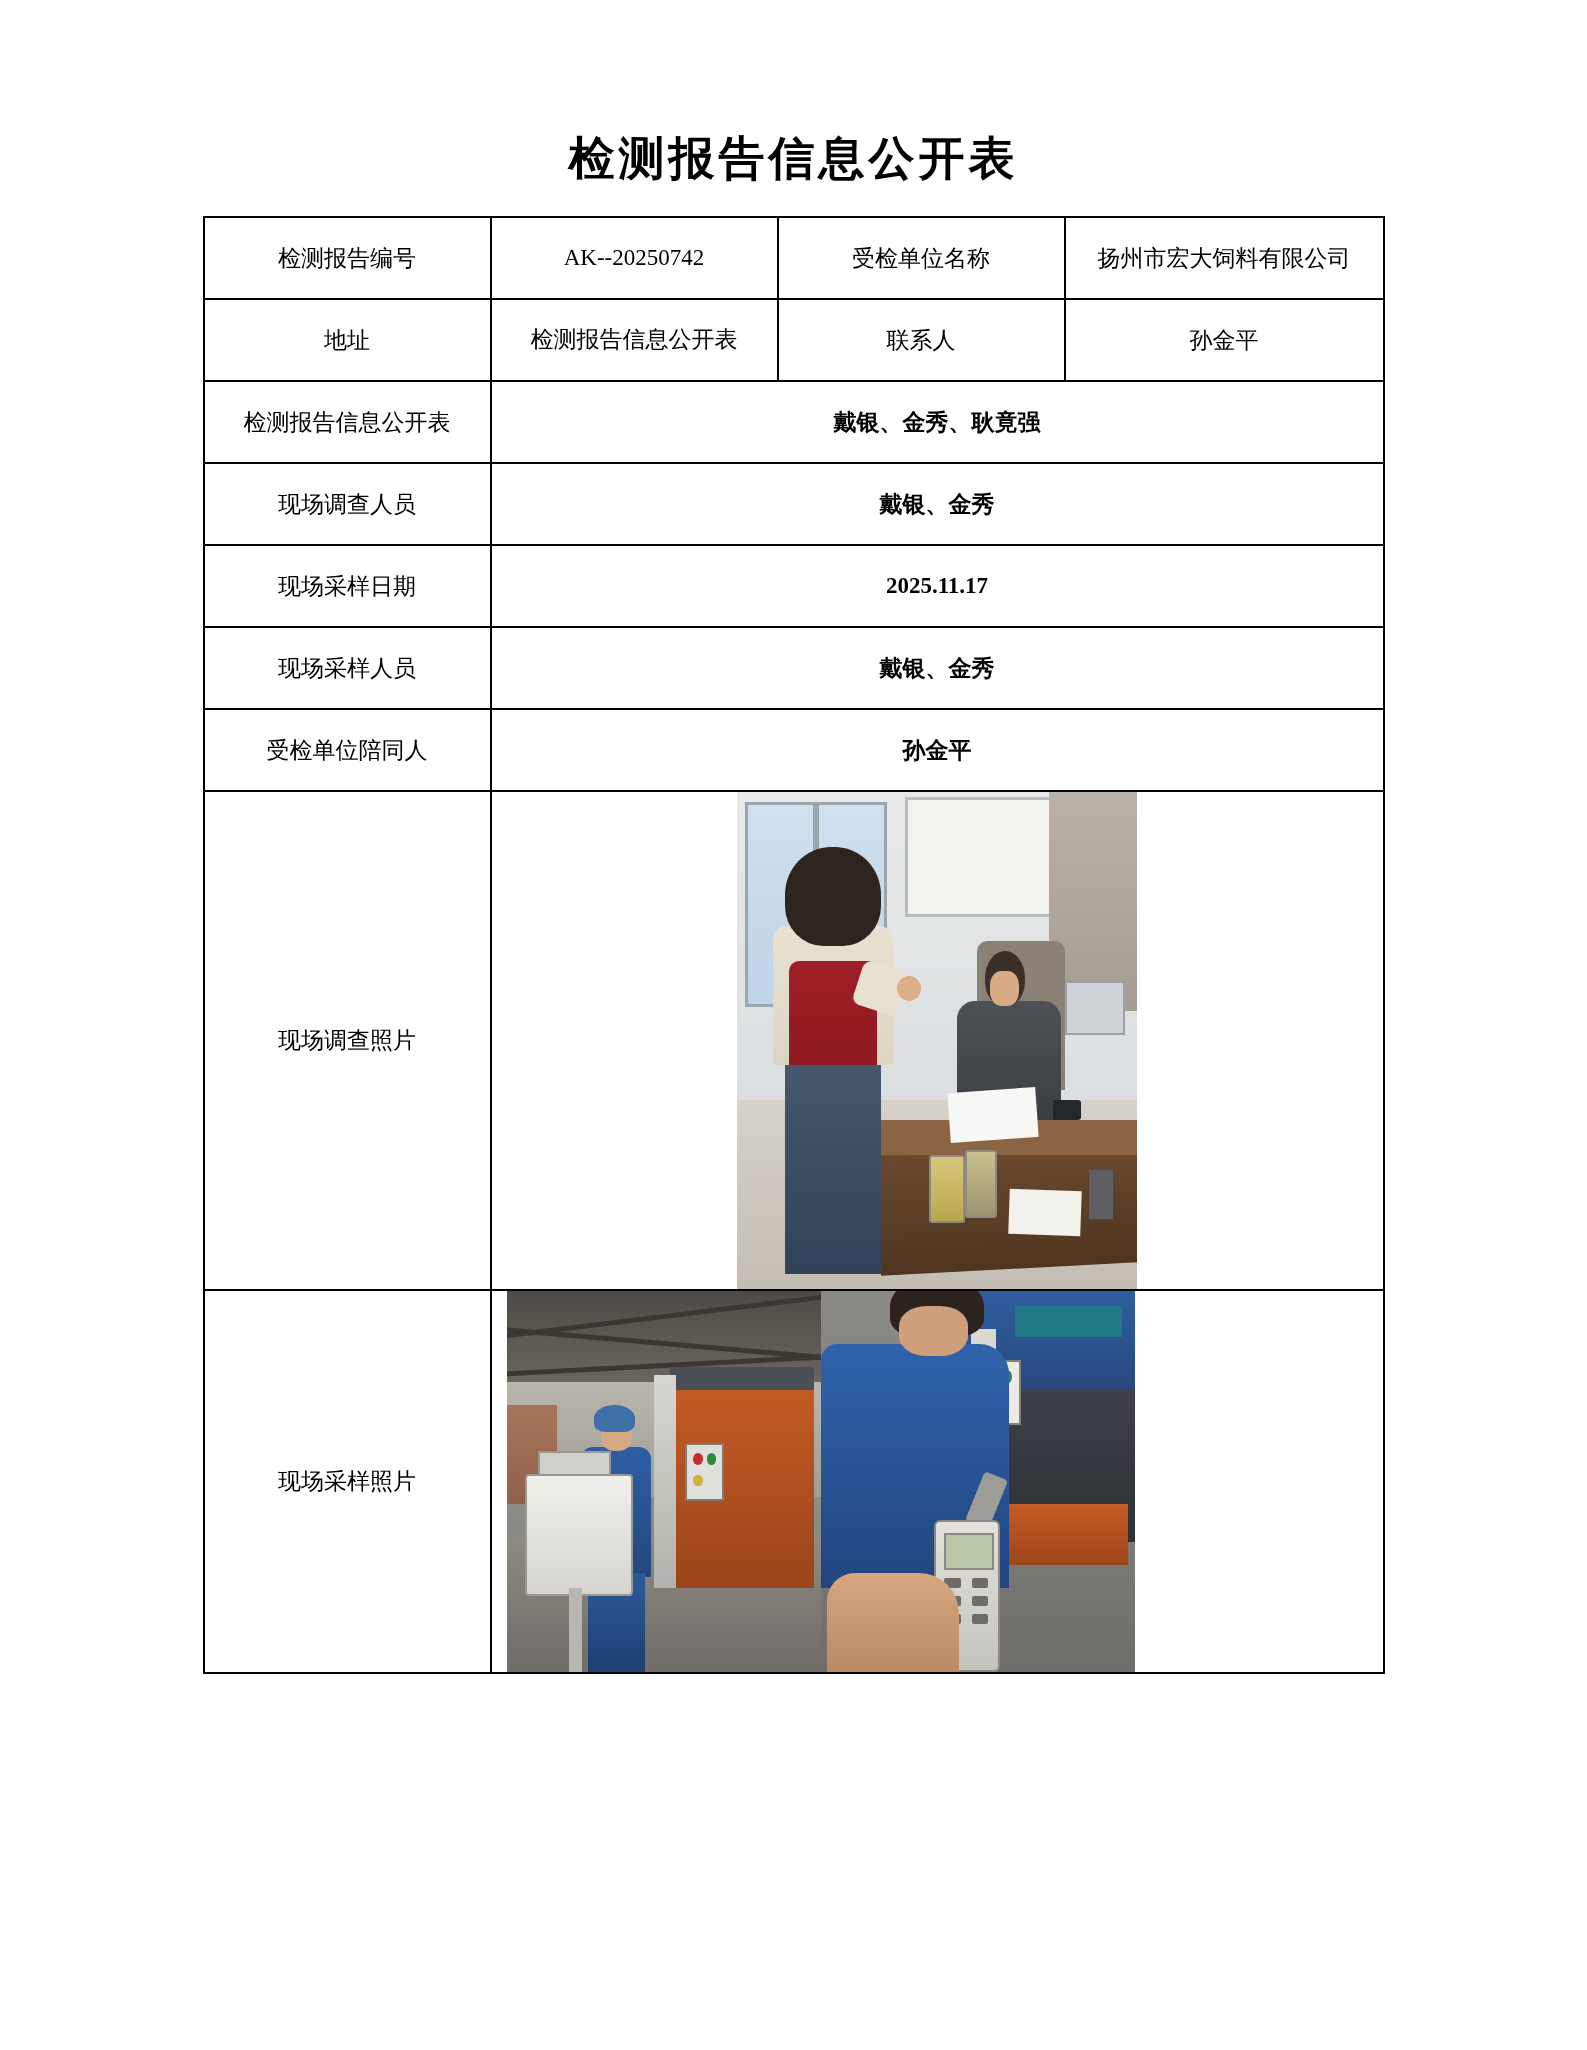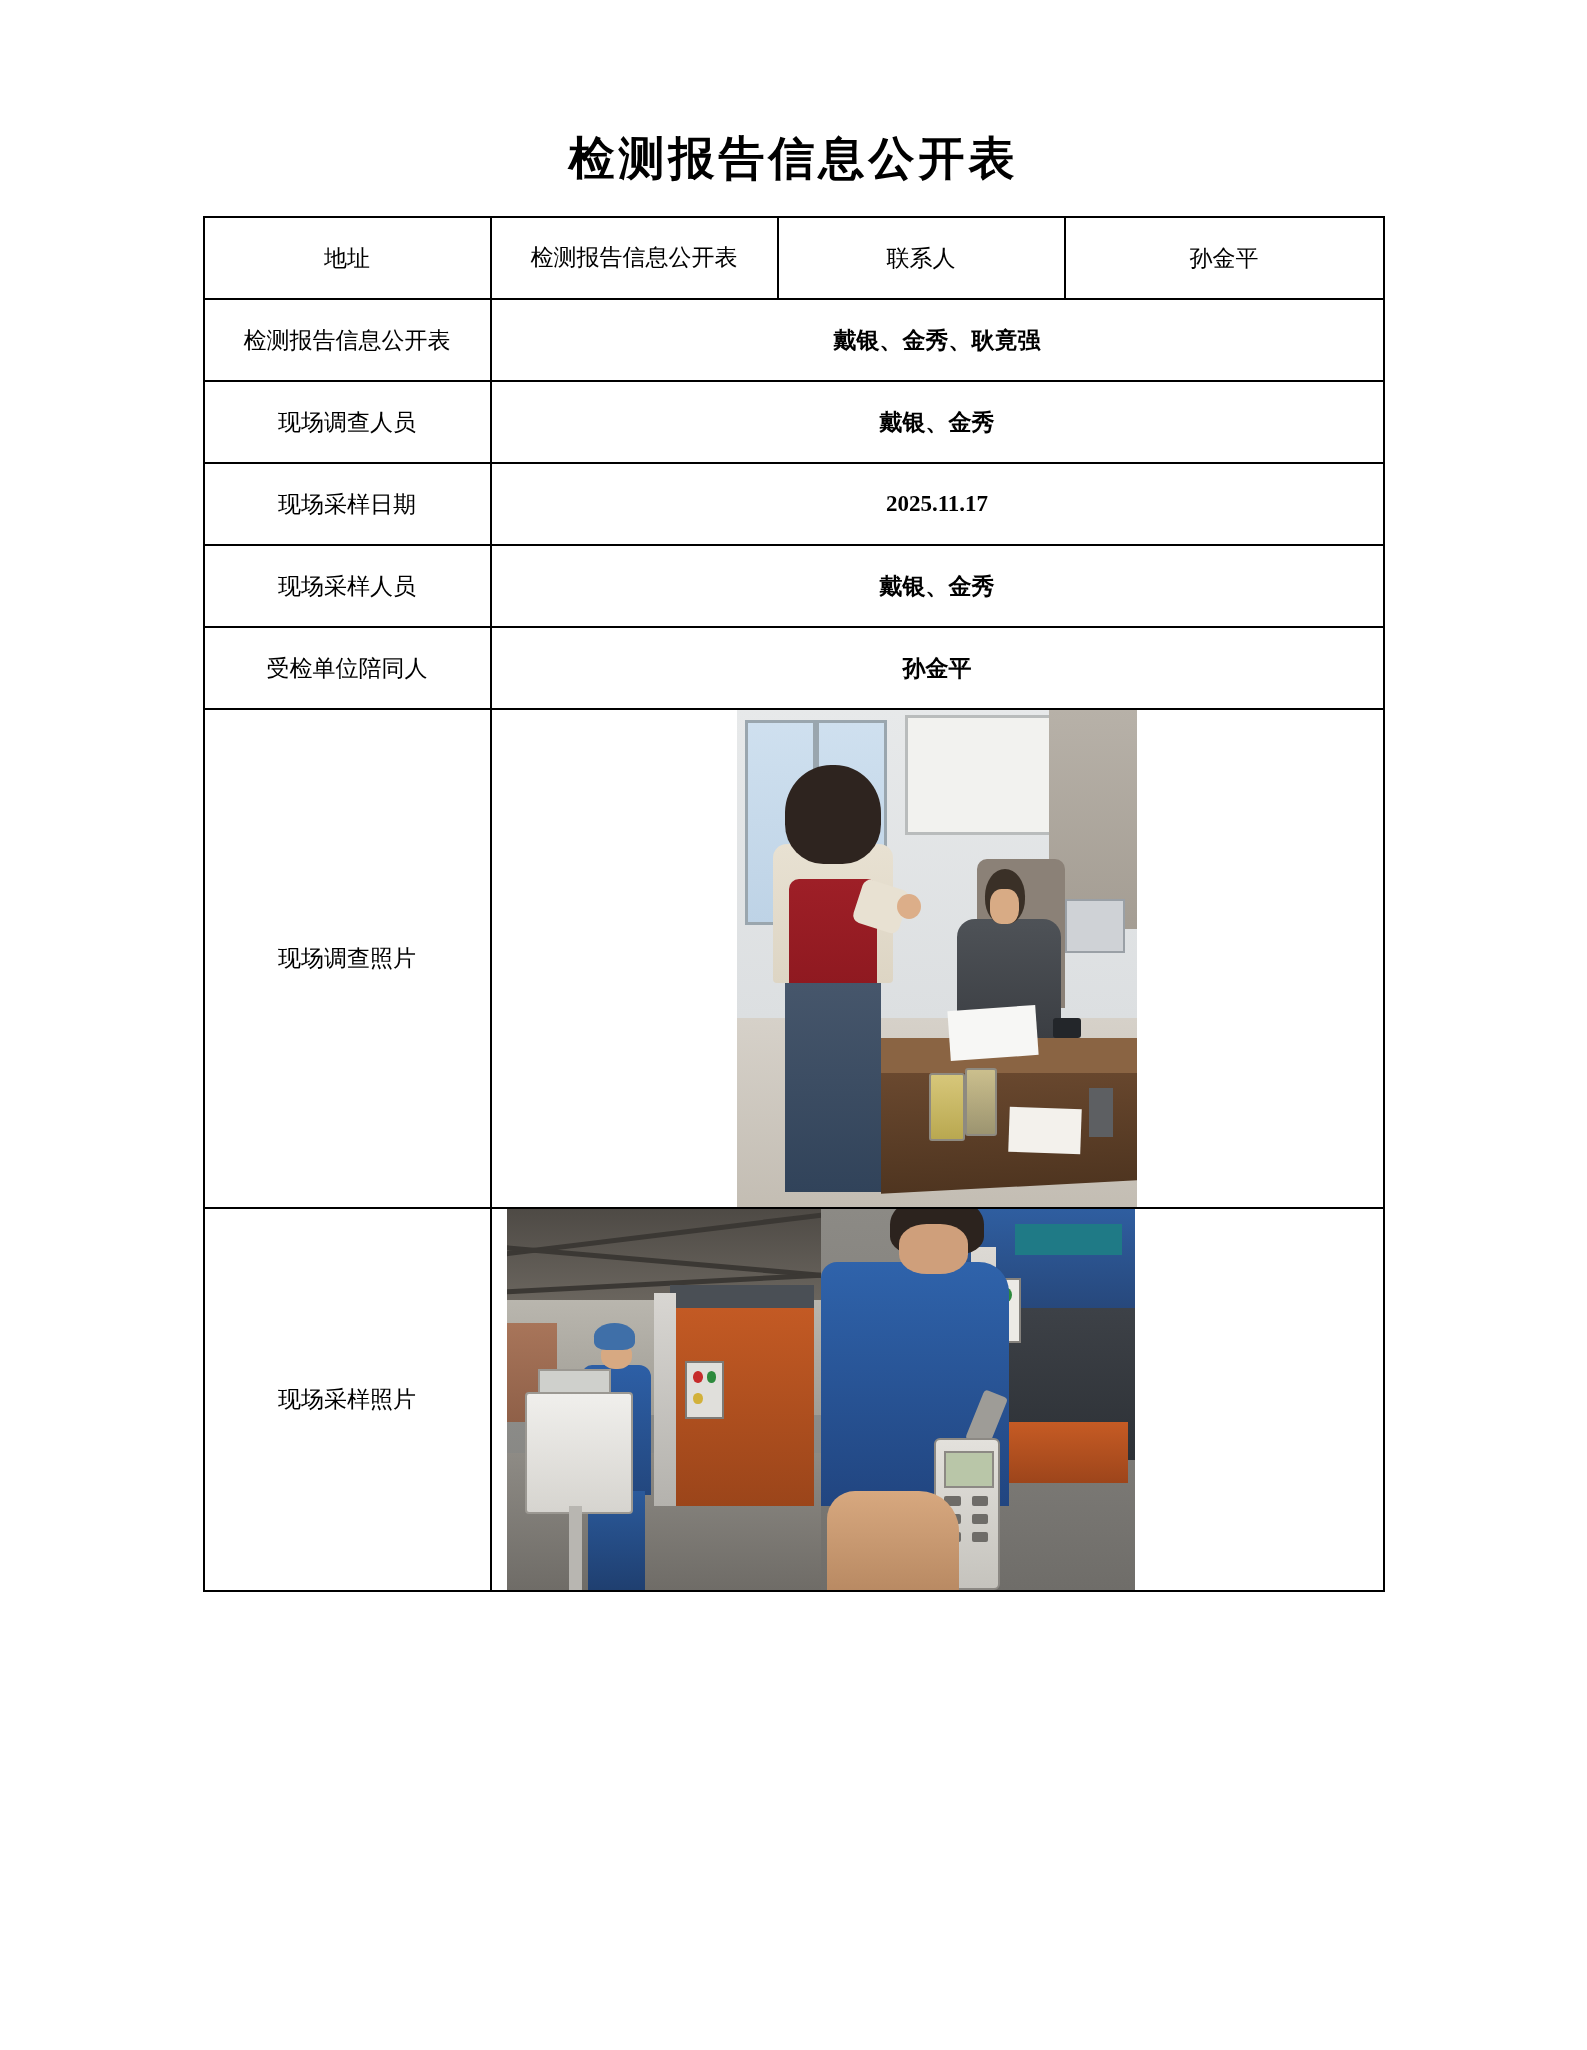--- a/index.html
+++ b/index.html
@@ -355,20 +355,26 @@
 </style>
 </head>
 <body>
 
 <div class="page">
 
   <div class="doc-title">检测报告信息公开表</div>
 
   <table class="main">
     <tbody>
+      <tr>
+        <td class="label">检测报告编号</td>
+        <td class="val-a">AK--20250742</td>
+        <td class="label-b">受检单位名称</td>
+        <td class="val-b">扬州市宏大饲料有限公司</td>
+      </tr>
       <tr>
         <td class="label">地址</td>
         <td class="val-a left-align">检测报告信息公开表</td>
         <td class="label-b">联系人</td>
         <td class="val-b">孙金平</td>
       </tr>
 
       <tr>
         <td class="label">检测报告信息公开表</td>
         <td colspan="3" class="span-val">戴银、金秀、耿竟强</td>

